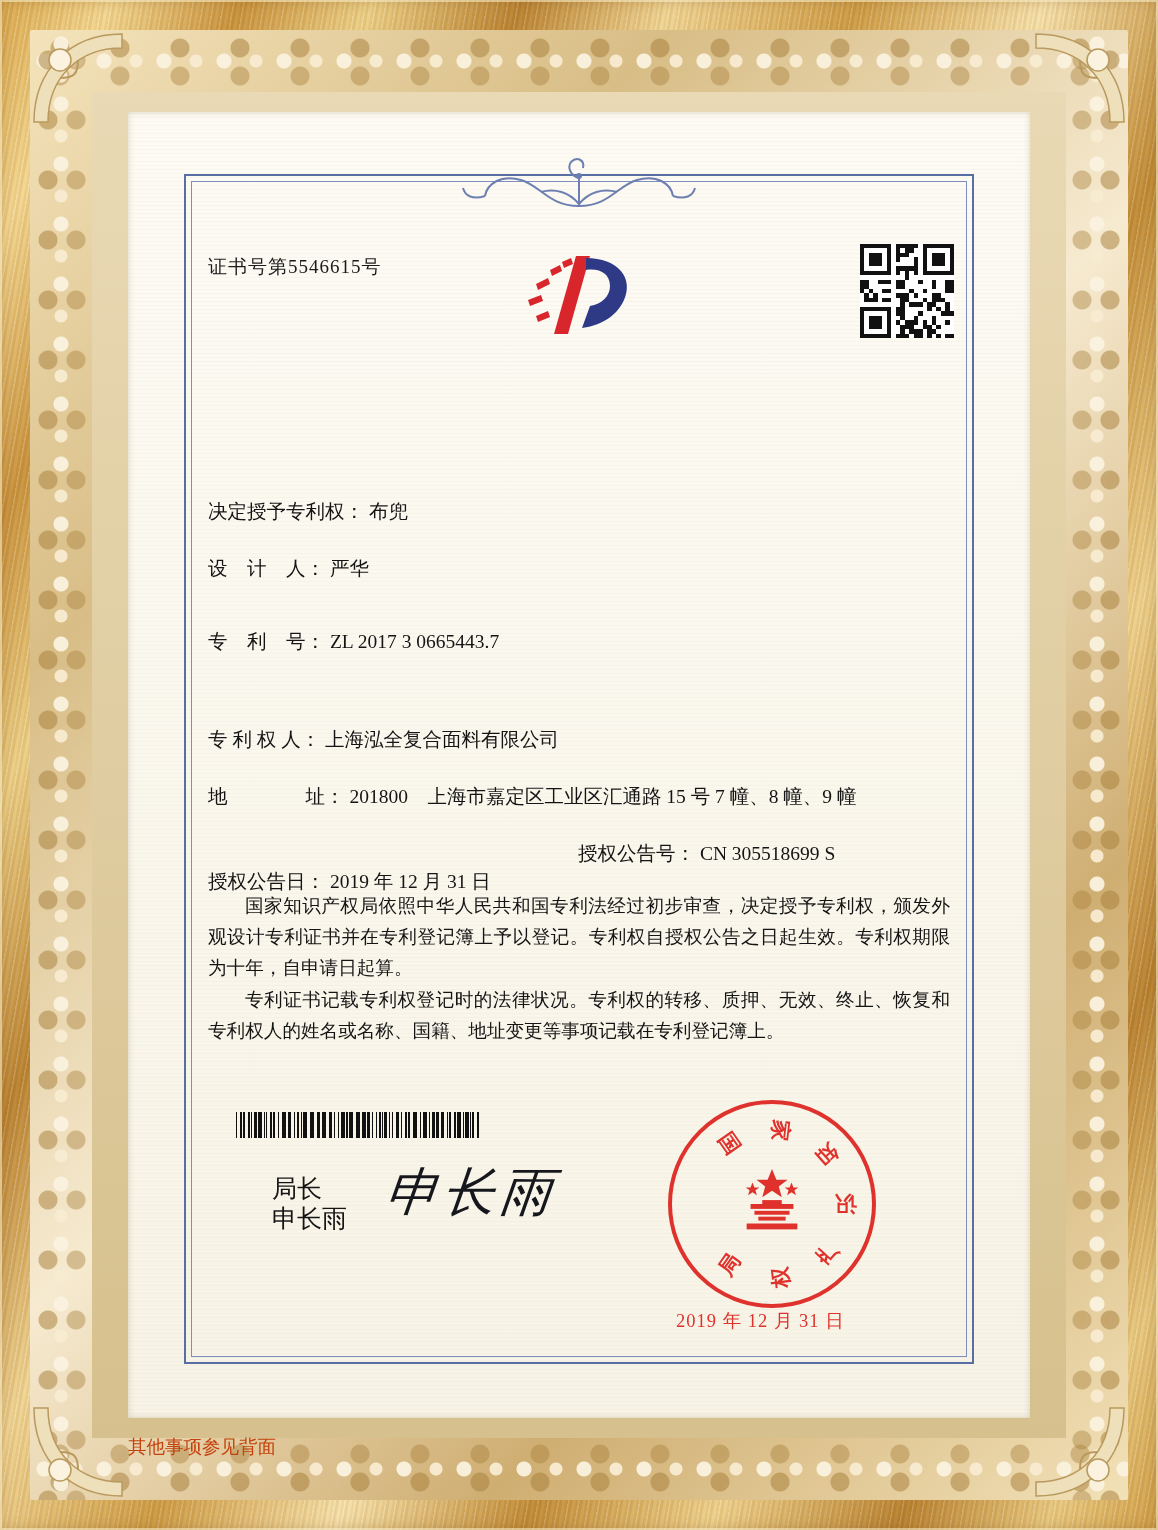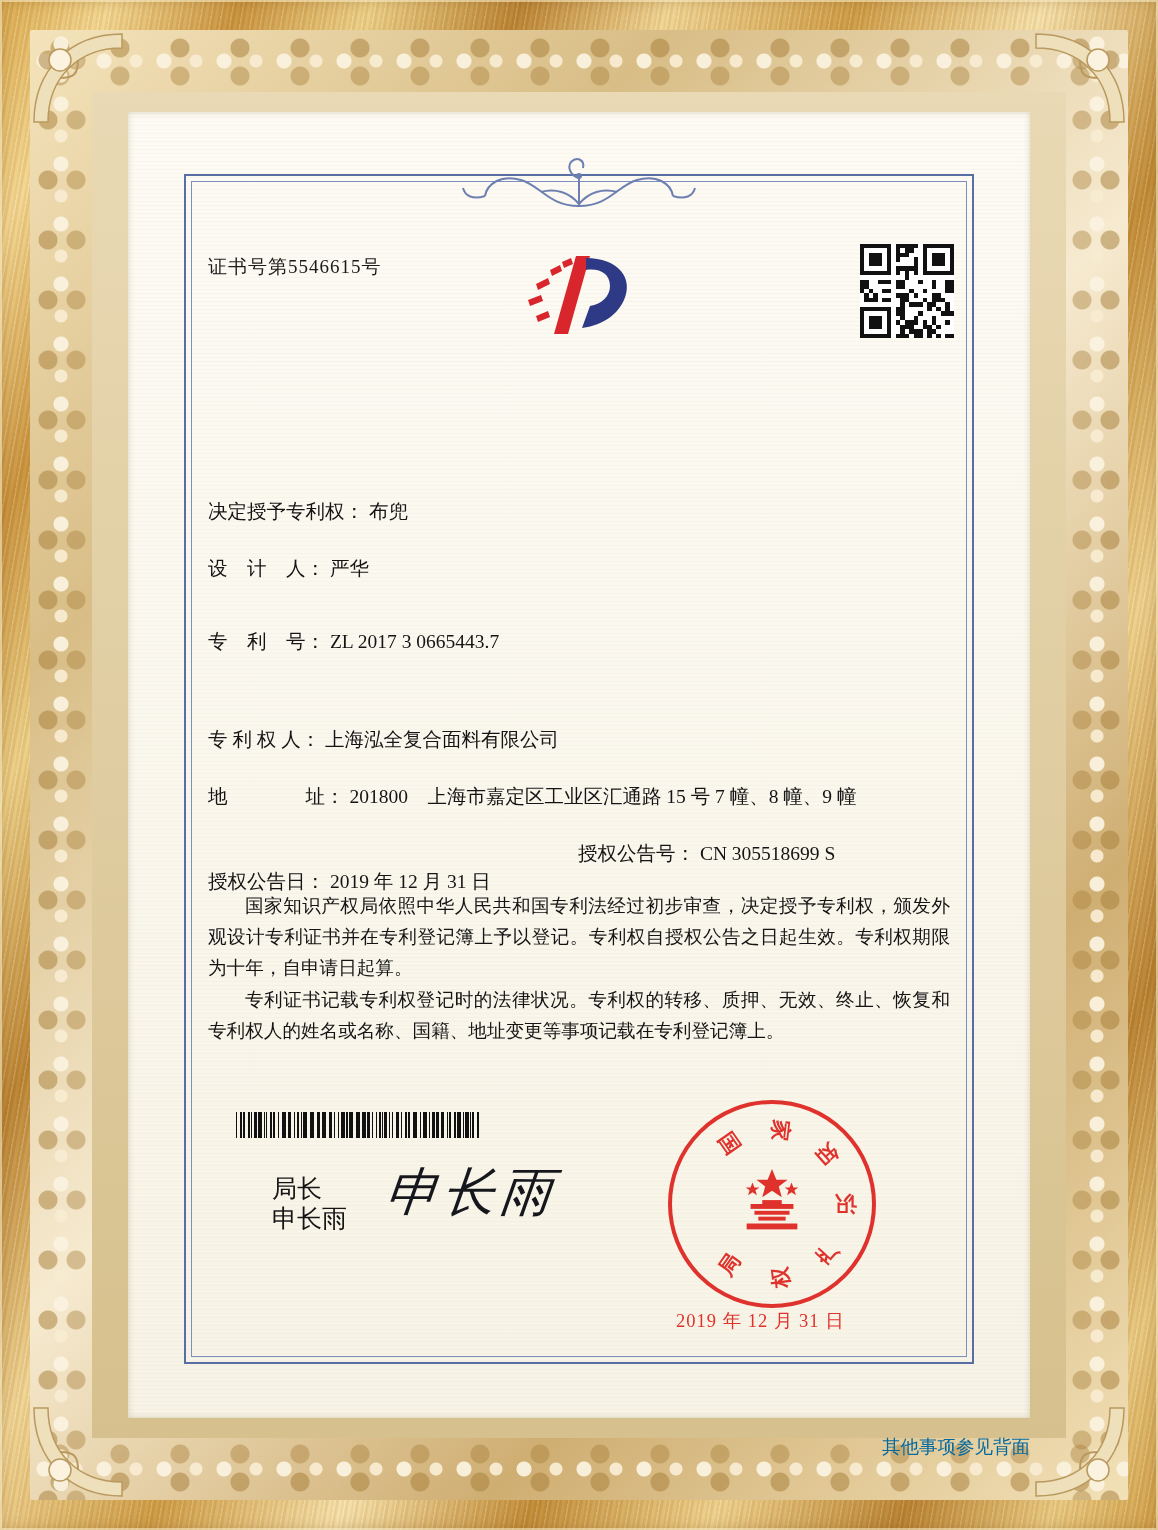--- a/index.html
+++ b/index.html
@@ -292,23 +292,23 @@
     left: 0; top: 1254px;
     width: 902px;
     text-align: center;
     font-size: 18.5px;
     color: #141414;
   }
   .footnote {
     position: absolute;
     left: 0; top: 1322px;
     width: 902px;
-    text-align: right;
+    text-align: left;
     font-size: 18.5px;
-    color: #0369a1;
+    color: #c2410c;
     font-family: Liberation Serif, serif;
   }
 </style>
 </head>
 <body>
 
 <div id="frame">
   <div class="grain"></div>
   <div class="bevel-out"></div>
 </div>

